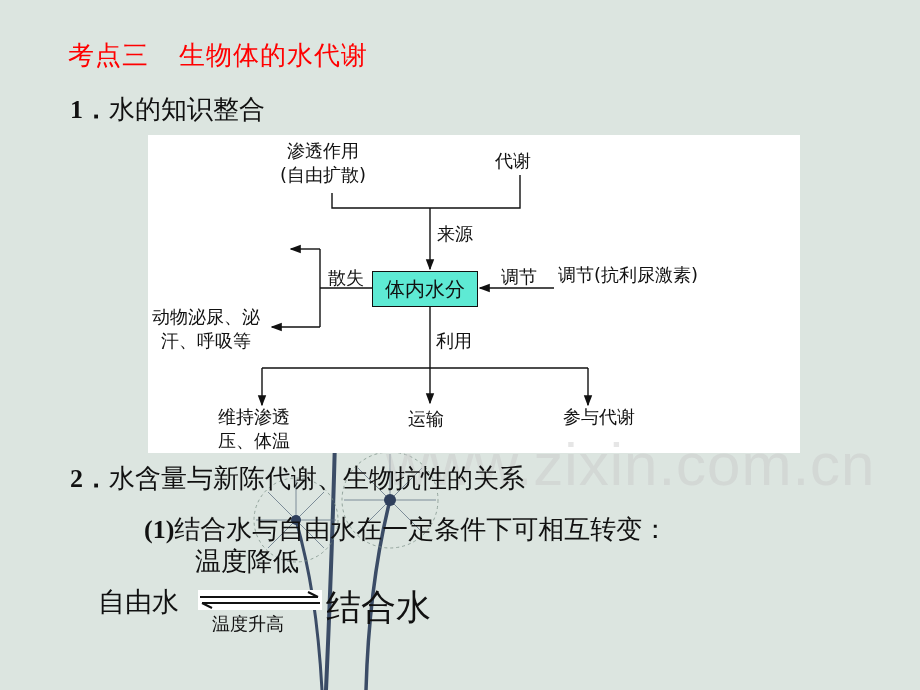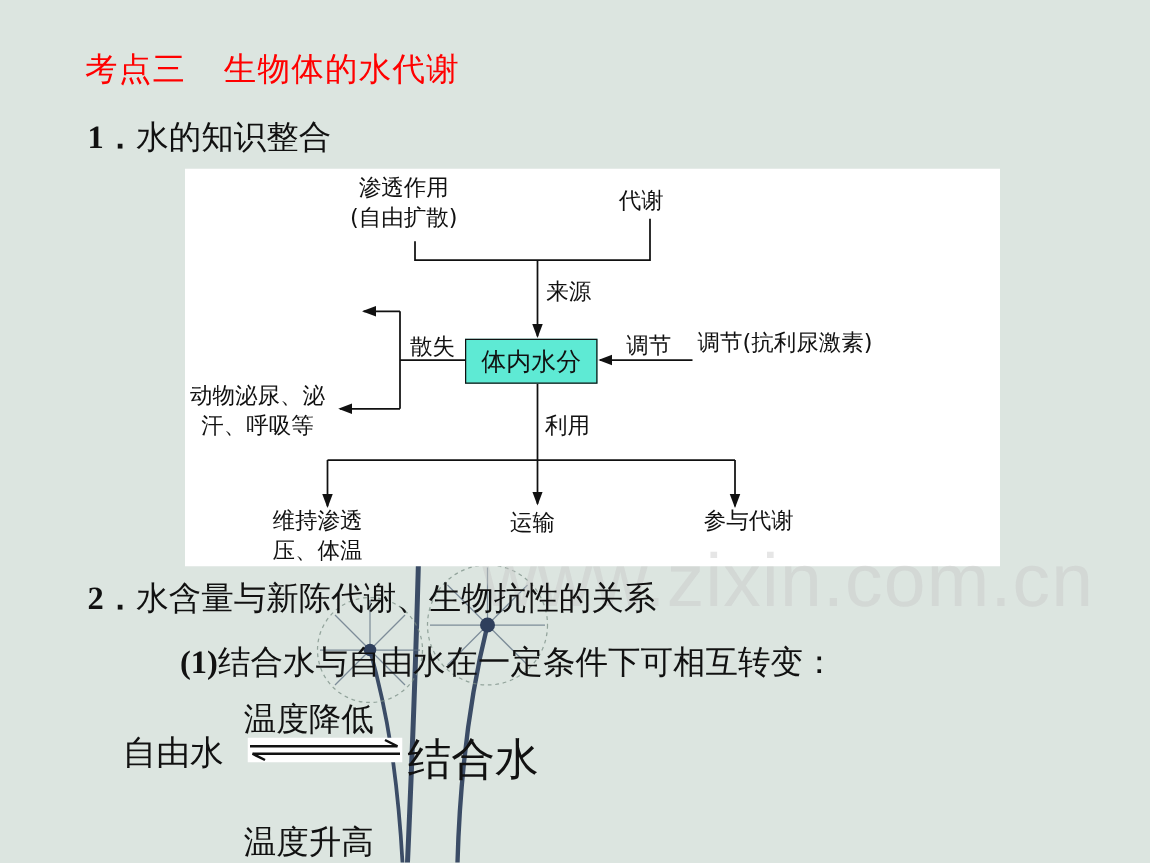--- a/index.html
+++ b/index.html
@@ -12,22 +12,22 @@
   .abs { position: absolute; white-space: nowrap; }
   .title { left: 68px; top: 38px; font-size: 26px; color: #ff0000; letter-spacing: 1px; }
   .title .gap { display: inline-block; width: 30px; }
   .h1 { left: 70px; top: 92px; font-size: 26px; font-weight: normal; }
   .h1 .num, .h2 .num { font-family: "Liberation Serif", serif; font-weight: bold; }
   .h2 { left: 70px; top: 461px; font-size: 26px; }
   .sub { left: 96px; top: 512px; font-size: 26px; font-family: "DejaVu Serif", serif; margin-left: 48px; }
   .sub .num { font-family: "Liberation Serif", serif; font-weight: bold; }
   .eq-left { left: 98px; top: 584px; font-size: 27px; font-family: "DejaVu Serif", serif; }
   .eq-right { left: 326px; top: 584px; font-size: 35px; font-family: Liberation Mono, monospace; }
-  .eq-top { left: 195px; top: 558px; font-size: 26px; font-family: "DejaVu Serif", serif; }
-  .eq-bot { left: 195px; top: 612px; font-size: 26px; font-family: "DejaVu Serif", serif; margin-top: 44px; }
+  .eq-top { left: 195px; top: 544px; font-size: 26px; font-family: "DejaVu Serif", serif; }
+  .eq-bot { left: 212px; top: 612px; font-size: 18px; font-family: "DejaVu Serif", serif; }
   .eq-arrow { position: absolute; left: 198px; top: 590px; width: 124px; height: 20px; }
 
   .decor { position: absolute; left: 0; top: 0; width: 920px; height: 690px; pointer-events: none; }
 
   .diagram {
     position: absolute; left: 148px; top: 135px; width: 652px; height: 318px;
     background: #ffffff;
   }
   .diagram .lbl { position: absolute; font-size: 18px; line-height: 24px; color: #111; white-space: nowrap; }
   .diagram .c { text-align: center; }

